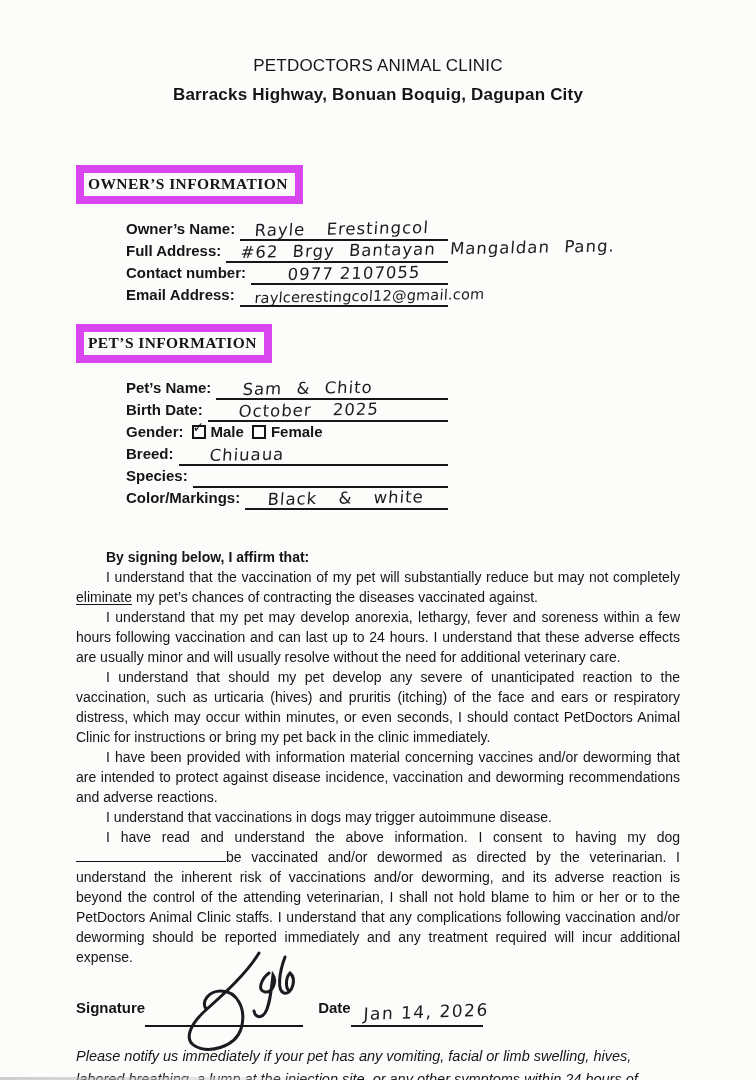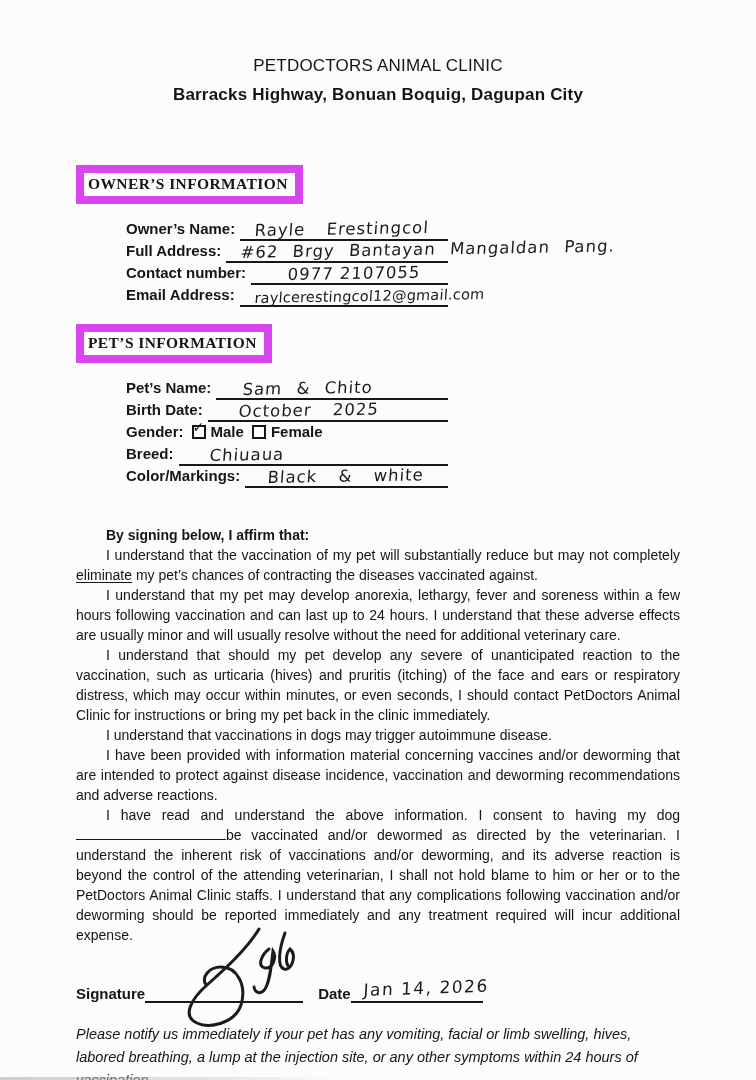--- a/index.html
+++ b/index.html
@@ -77,21 +77,21 @@
   .affirmation .heading { font-weight:bold; margin:0; }
   .affirmation p { margin:0; text-align:justify; text-indent:30px; }
   .u { text-decoration:underline; text-underline-offset:2px; }
   .blank-inline {
     display:inline-block; width:150px; height:11px;
     border-bottom:1.5px solid #151515;
   }
 
   
   .sig-row {
-    display:flex; align-items:flex-end;
+    display:flex; align-items:flex-start;
     margin-top:32px; font-size:15px; font-weight:bold;
     position:relative; height:26px;
   }
   .sig-line { width:158px; border-bottom:2.5px solid #17171a; height:100%; position:relative; }
   .date-label { margin-left:15px; }
   .date-line { width:132px; border-bottom:2.5px solid #17171a; height:100%; position:relative; }
   .date-hand {
     position:absolute; left:12px; bottom:1px;
     font-family:"DejaVu Sans", sans-serif;
     font-weight:normal; font-size:17px; color:#1a1a20;
@@ -187,35 +187,41 @@
           </span>
         <span class="field-label">Female</span>
       </div>
       <div class="field-row">
         <span class="field-label">Breed:</span>
         <span class="field-line">
           <span class="hand" style="left:30px">Chiuaua</span>
         </span>
       </div>
       <div class="field-row">
+        <span class="field-label">Species:</span>
+        <span class="field-line">
+          <span class="hand"></span>
+        </span>
+      </div>
+      <div class="field-row">
         <span class="field-label">Color/Markings:</span>
         <span class="field-line">
           <span class="hand ws-wide" style="left:22px">Black &amp; white</span>
         </span>
       </div>
     </div>
   </div>
 
   <div class="affirmation">
     <p class="heading">By signing below, I affirm that:</p>
     <p><span>I understand that the vaccination of my pet will substantially reduce but may not completely </span><span class="u">eliminate</span><span> my pet’s chances of contracting the diseases vaccinated against.</span></p>
     <p>I understand that my pet may develop anorexia, lethargy, fever and soreness within a few hours following vaccination and can last up to 24 hours. I understand that these adverse effects are usually minor and will usually resolve without the need for additional veterinary care.</p>
     <p>I understand that should my pet develop any severe of unanticipated reaction to the vaccination, such as urticaria (hives) and pruritis (itching) of the face and ears or respiratory distress, which may occur within minutes, or even seconds, I should contact PetDoctors Animal Clinic for instructions or bring my pet back in the clinic immediately.</p>
+    <p>I have been provided with information material concerning vaccines and/or deworming that are intended to protect against disease incidence, vaccination and deworming recommendations and adverse reactions.</p>
     <p>I understand that vaccinations in dogs may trigger autoimmune disease.</p>
-    <p>I have been provided with information material concerning vaccines and/or deworming that are intended to protect against disease incidence, vaccination and deworming recommendations and adverse reactions.</p>
     <p><span>I have read and understand the above information. I consent to having my dog </span><span class="blank-inline"></span><span>be vaccinated and/or dewormed as directed by the veterinarian. I understand the inherent risk of vaccinations and/or deworming, and its adverse reaction is beyond the control of the attending veterinarian, I shall not hold blame to him or her or to the PetDoctors Animal Clinic staffs. I understand that any complications following vaccination and/or deworming should be reported immediately and any treatment required will incur additional expense.</span></p>
   </div>
 
   <div class="sig-row">
     <span class="field-label">Signature</span>
     <span class="sig-line">
       <svg class="sig-svg" width="170" height="110" viewBox="0 0 170 110">
         <g fill="none" stroke="#1a1a20" stroke-width="3" stroke-linecap="round">
           <path d="M 86,6 C 74,26 52,46 34,62 C 18,76 10,92 22,99 C 36,107 62,100 68,82 C 74,62 64,44 48,44 C 36,44 28,54 33,62"></path>
           <path d="M 96,26 C 88,32 84,44 92,45 C 100,46 104,34 100,28 C 98,44 97,58 92,66 C 88,72 82,70 81,64"></path>

